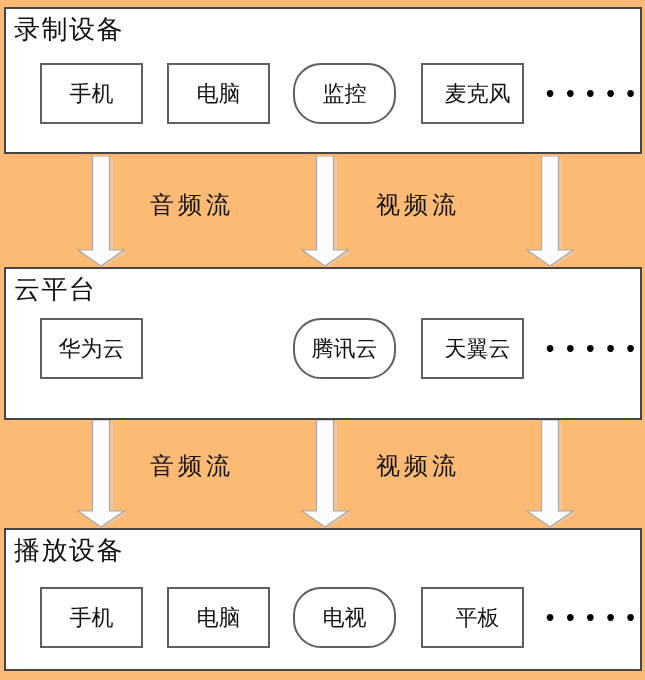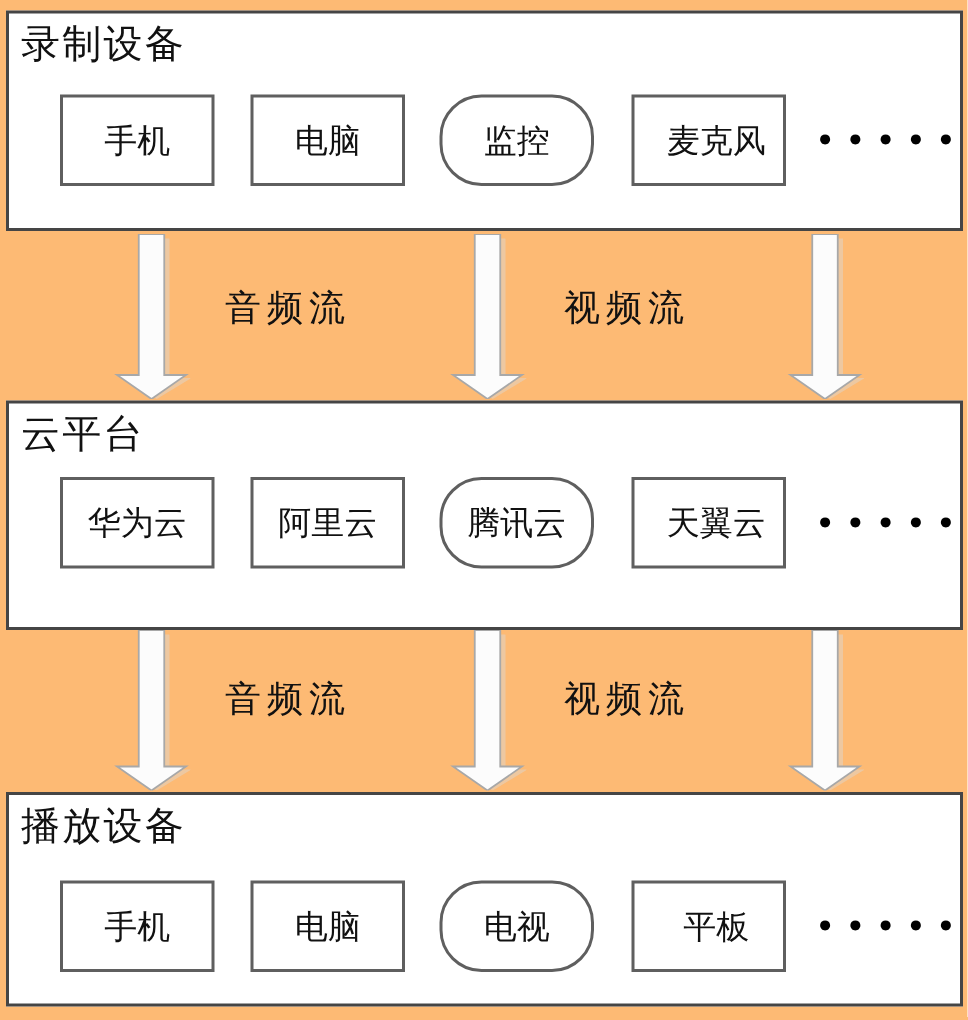--- a/index.html
+++ b/index.html
@@ -70,21 +70,20 @@
     <path d="M19.5,2 L36.5,2 L36.5,95 L51,95 L28,109 L5,95 L19.5,95 Z" fill="#d9d9d9" opacity="0.45" transform="translate(1.5,1)"></path>
     <path d="M17.5,0 L34.5,0 L34.5,94 L49,94 L26,110 L3,94 L17.5,94 Z" fill="#fcfcfc" stroke="#a8a8a8" stroke-width="1.2"></path>
   </svg>
   <div class="flow-label fl1 flx1">音频流</div>
   <div class="flow-label fl1 flx2">视频流</div>
 
   <div class="section s2">
     <div class="section-title">云平台</div>
   </div>
   <div class="item row2 c1">华为云</div>
-  <div class="item row2 c2">阿里云</div>
   <div class="item row2 c3">腾讯云</div>
   <div class="item row2 c4">天翼云</div>
   <div class="ellipsis row2">••••••</div>
 
   <svg class="arrow a2 ax1" viewBox="0 0 52 107">
     <path d="M19.5,2 L36.5,2 L36.5,92 L51,92 L28,106 L5,92 L19.5,92 Z" fill="#d9d9d9" opacity="0.45" transform="translate(1.5,1)"></path>
     <path d="M17.5,0 L34.5,0 L34.5,91 L49,91 L26,107 L3,91 L17.5,91 Z" fill="#fcfcfc" stroke="#a8a8a8" stroke-width="1.2"></path>
   </svg>
   <svg class="arrow a2 ax2" viewBox="0 0 52 107">
     <path d="M19.5,2 L36.5,2 L36.5,92 L51,92 L28,106 L5,92 L19.5,92 Z" fill="#d9d9d9" opacity="0.45" transform="translate(1.5,1)"></path>

